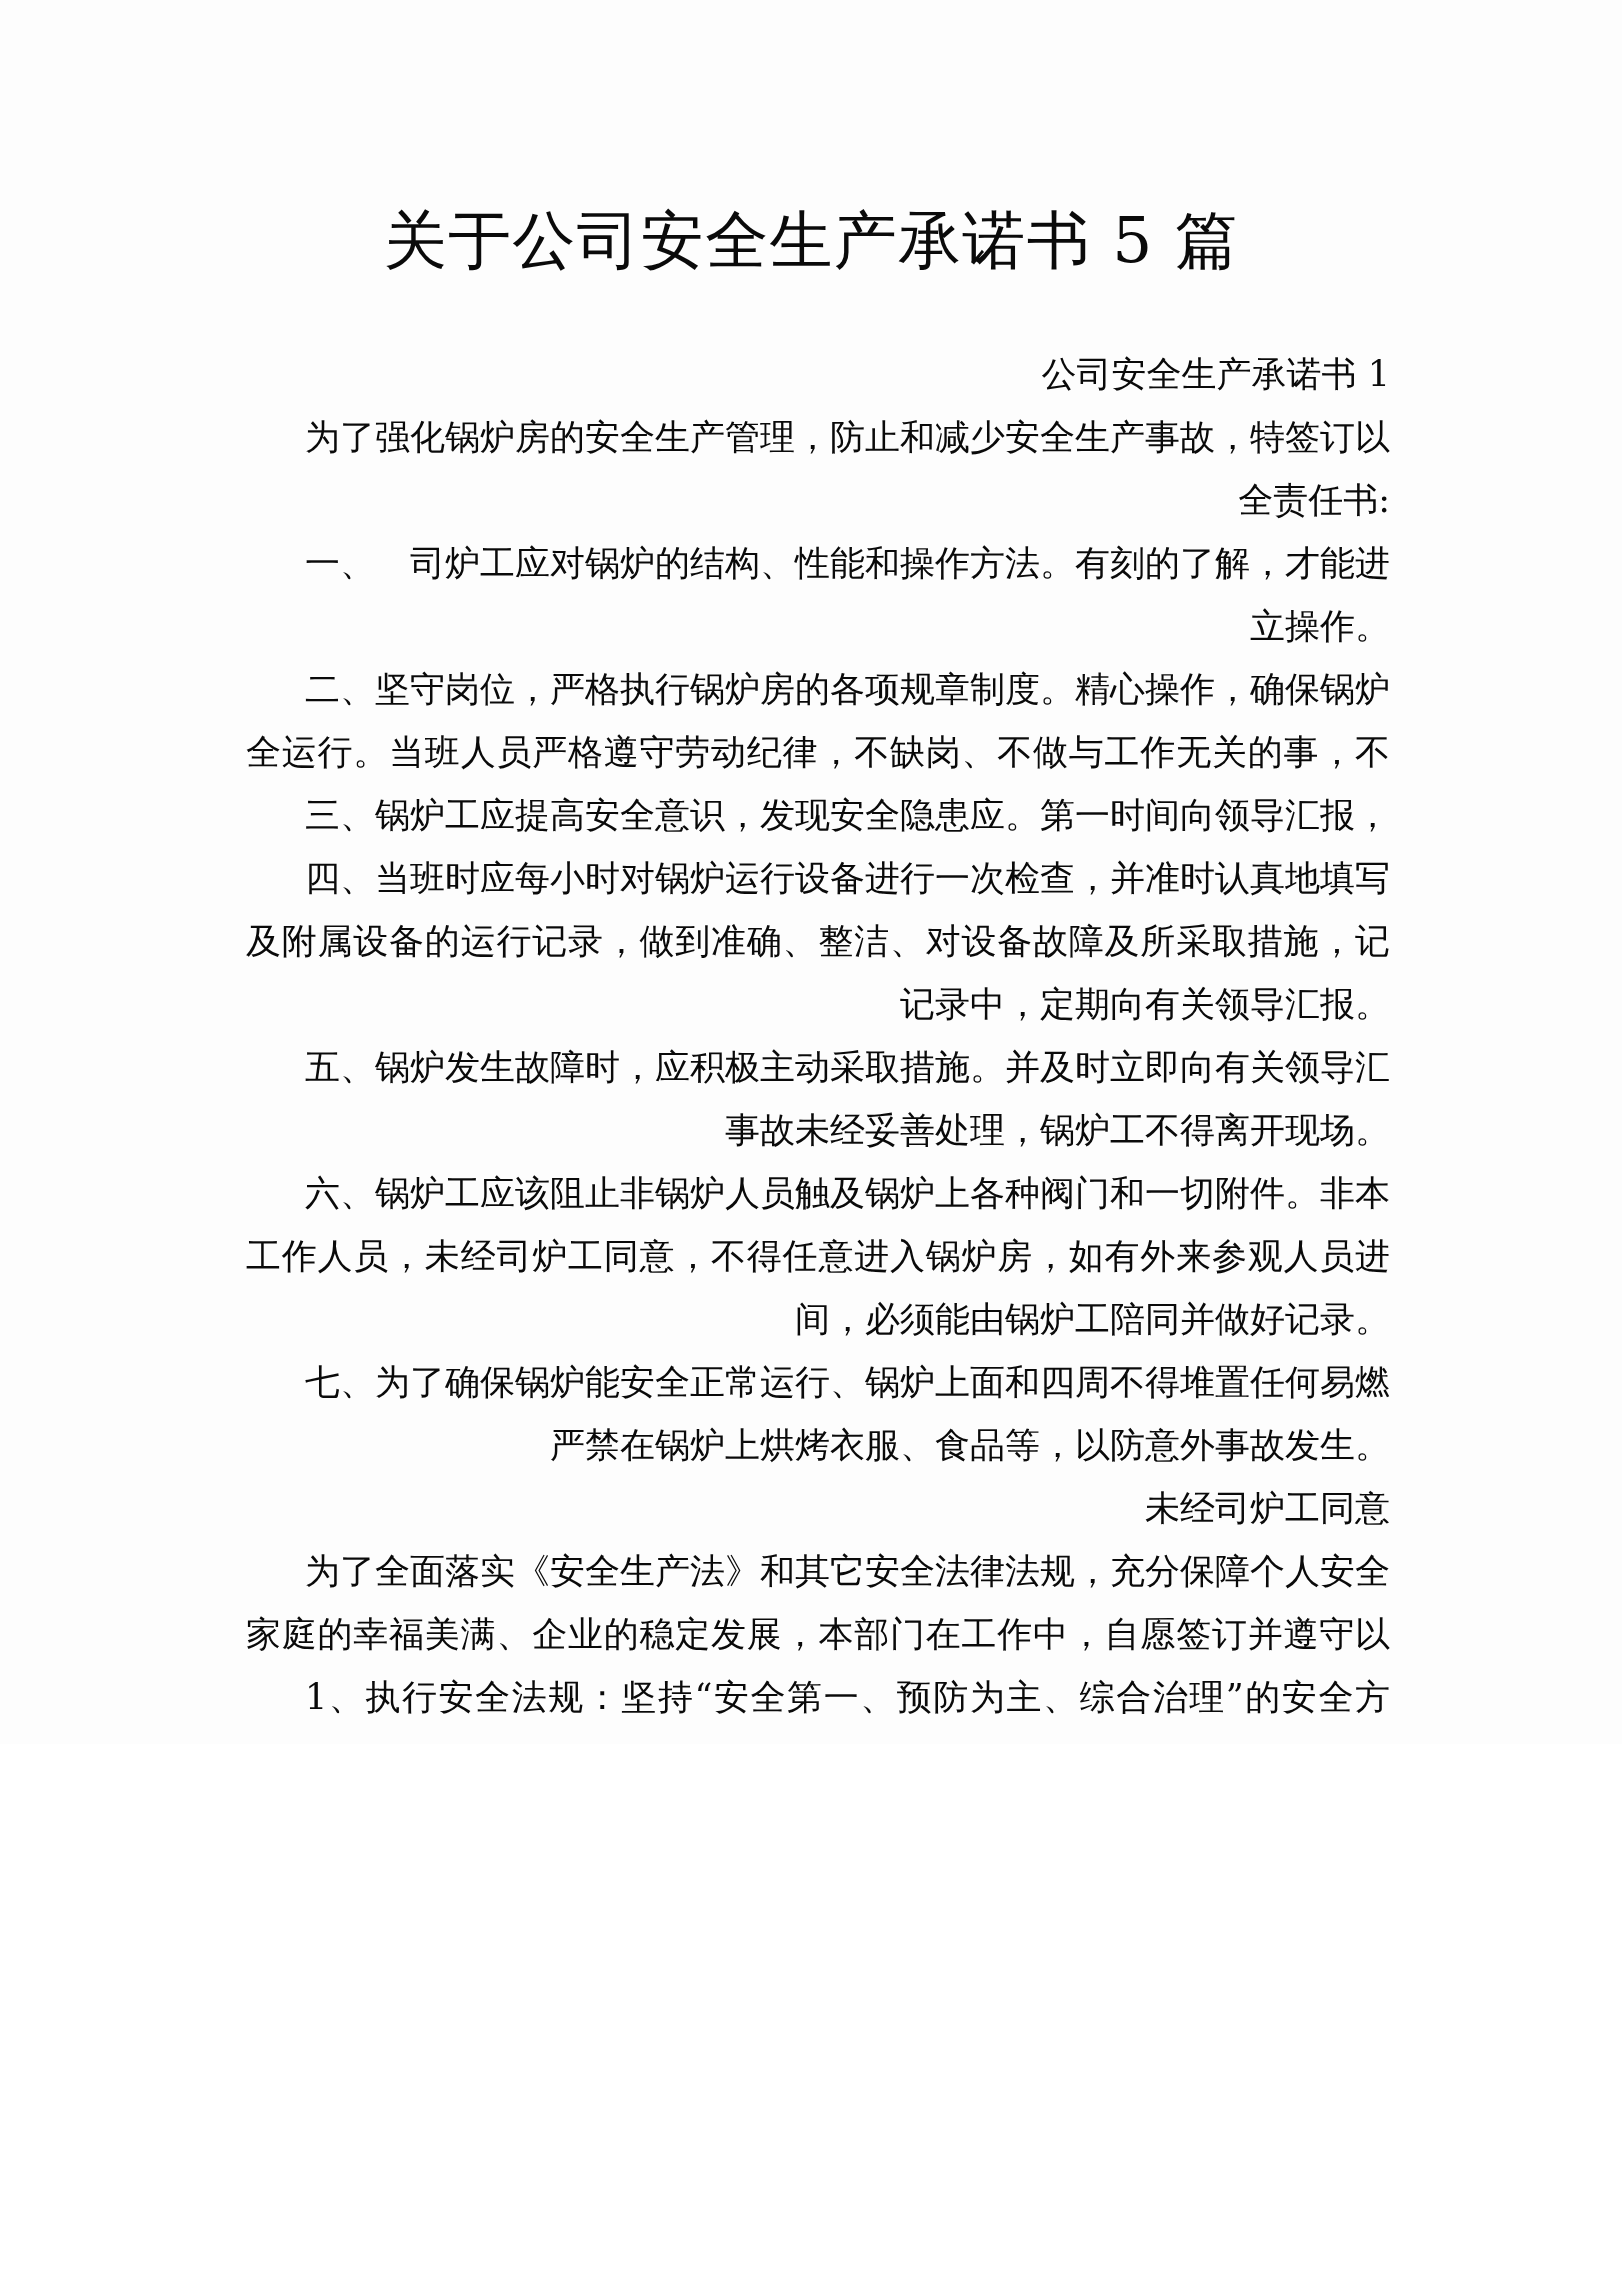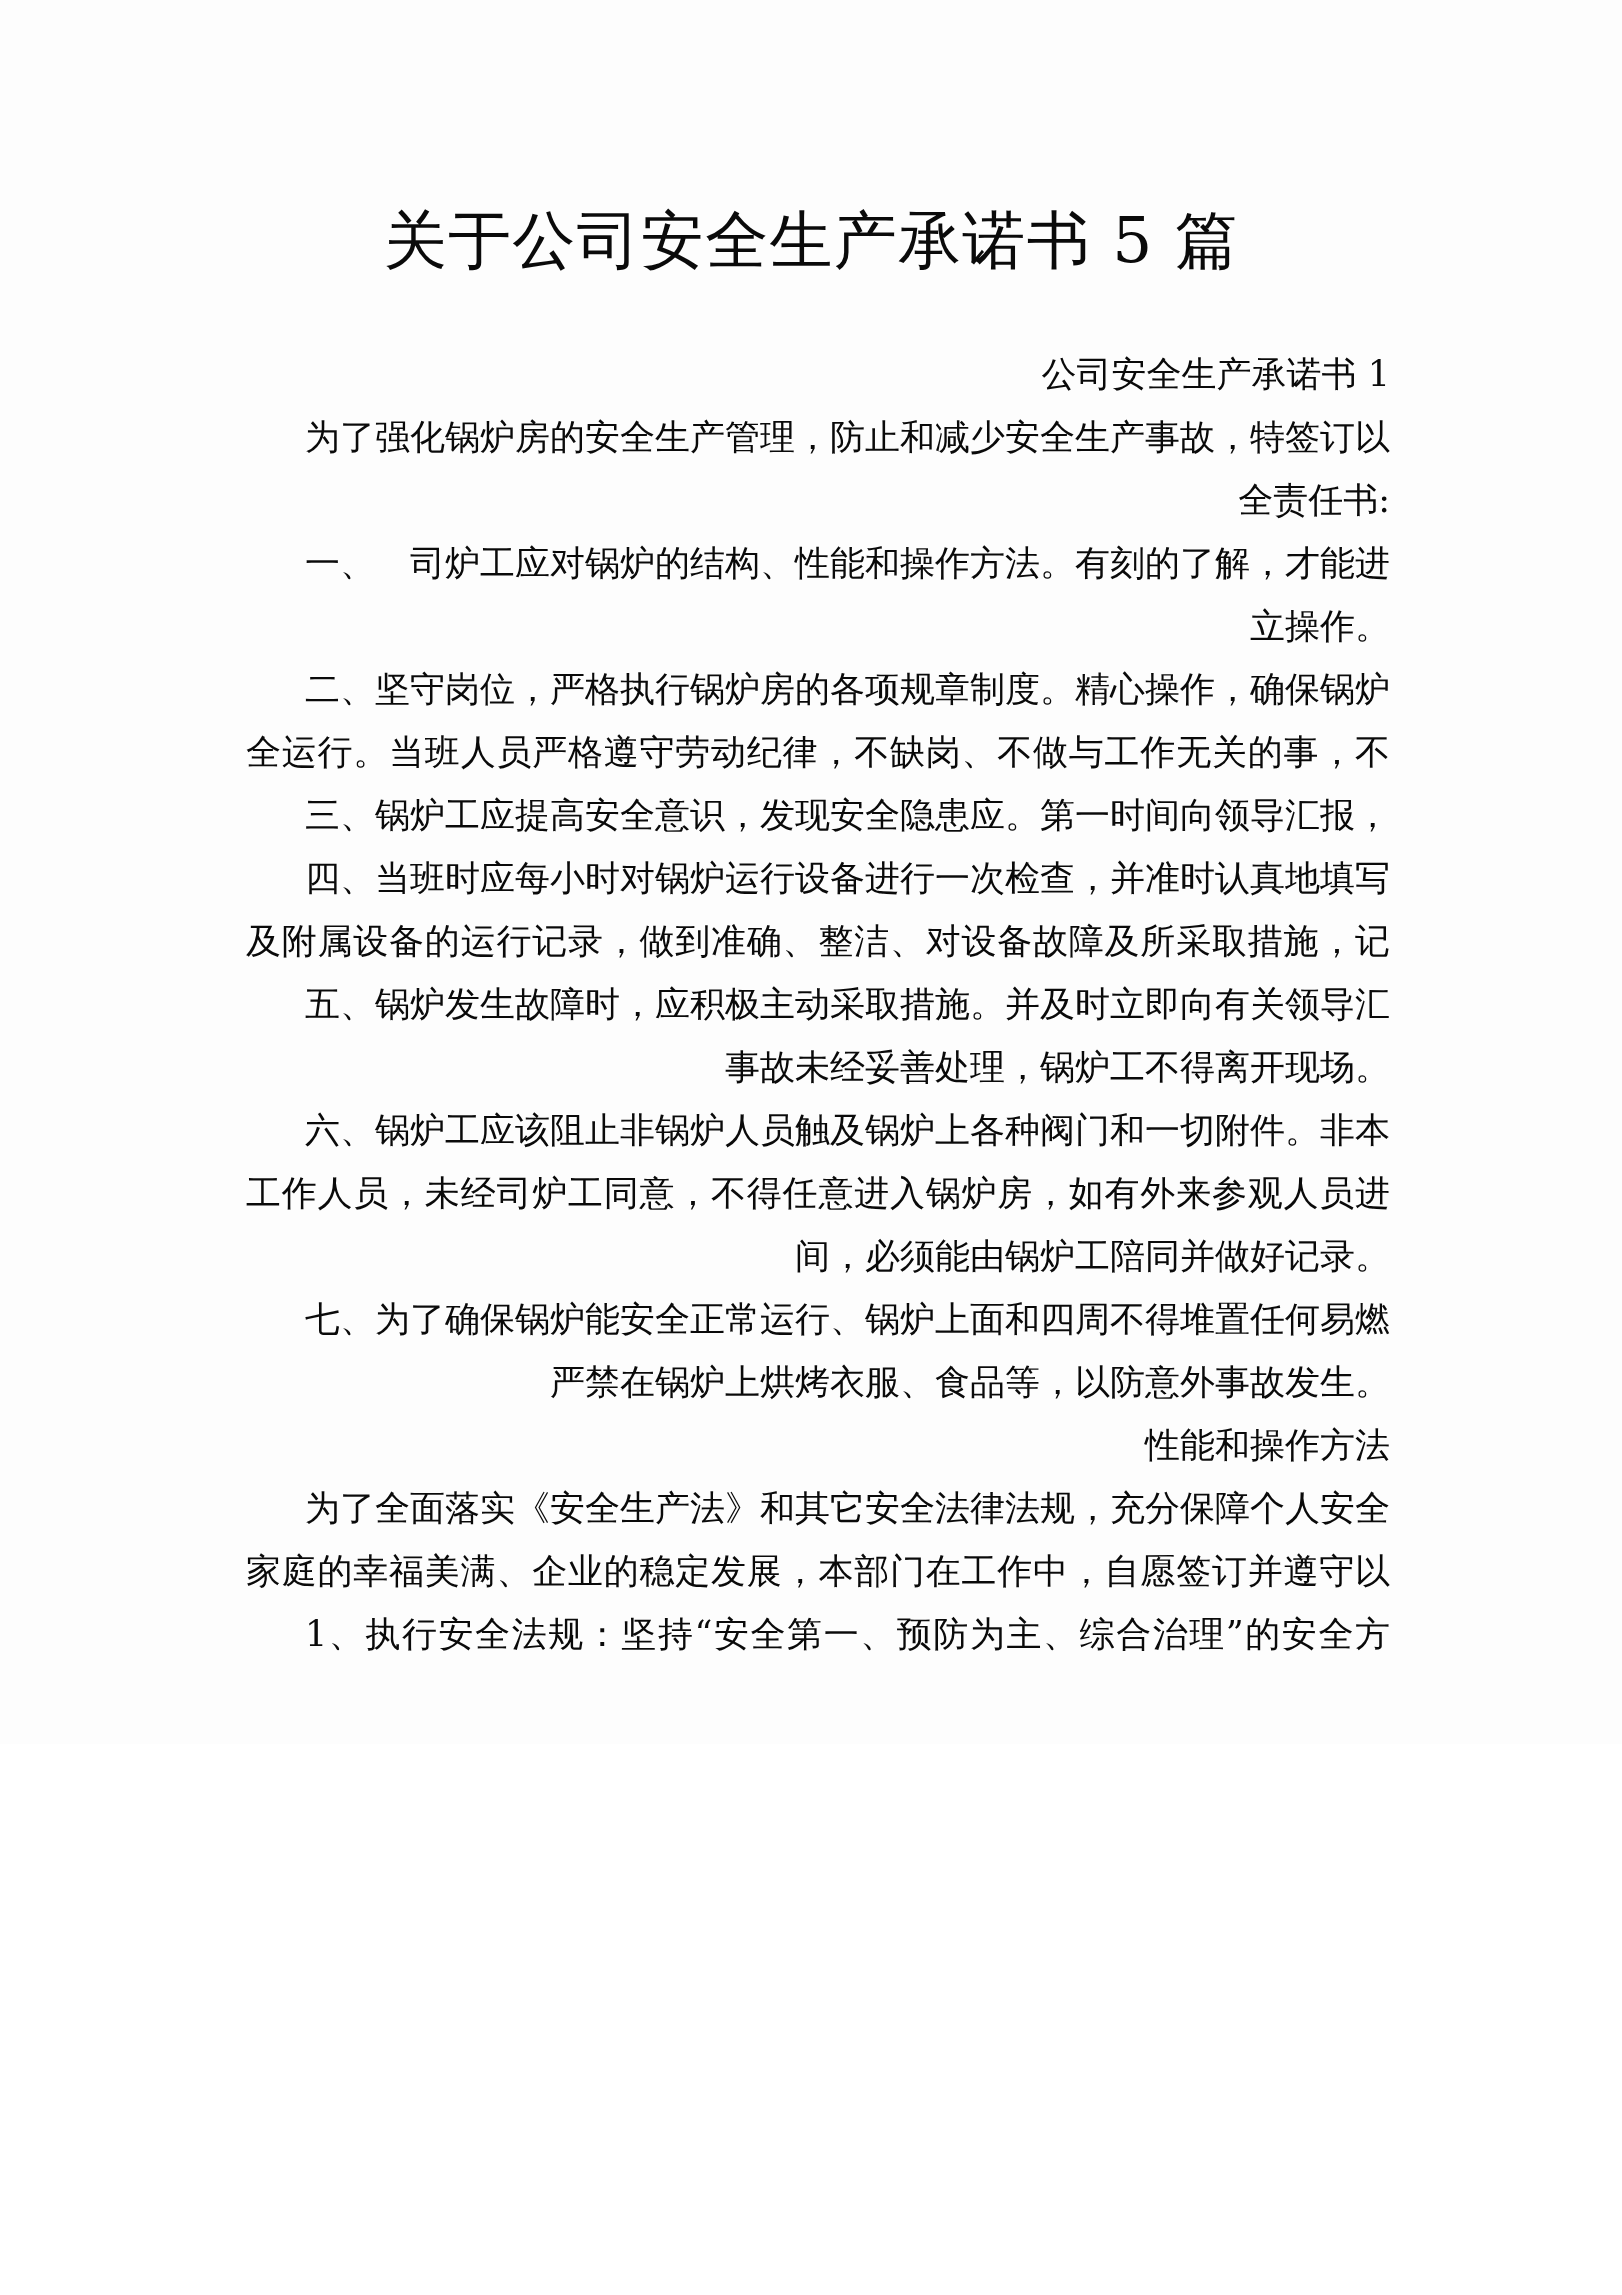--- a/index.html
+++ b/index.html
@@ -57,26 +57,27 @@
       <div class="line indent">公司安全生产承诺书 1</div>
       <div class="line indent full">为了强化锅炉房的安全生产管理，防止和减少安全生产事故，特签订以下安</div>
       <div class="line">全责任书:</div>
       <div class="line indent full">一、　司炉工应对锅炉的结构、性能和操作方法。有刻的了解，才能进行独</div>
       <div class="line">立操作。</div>
       <div class="line indent full">二、坚守岗位，严格执行锅炉房的各项规章制度。精心操作，确保锅炉的安</div>
       <div class="line full">全运行。当班人员严格遵守劳动纪律，不缺岗、不做与工作无关的事，不得擅自</div>
       <div class="line indent full">三、锅炉工应提高安全意识，发现安全隐患应。第一时间向领导汇报，并采</div>
       <div class="line indent full">四、当班时应每小时对锅炉运行设备进行一次检查，并准时认真地填写锅炉</div>
       <div class="line full">及附属设备的运行记录，做到准确、整洁、对设备故障及所采取措施，记入运行</div>
+      <div class="line">记录中，定期向有关领导汇报。</div>
       <div class="line indent full">五、锅炉发生故障时，应积极主动采取措施。并及时立即向有关领导汇报、</div>
       <div class="line">事故未经妥善处理，锅炉工不得离开现场。</div>
       <div class="line indent full">六、锅炉工应该阻止非锅炉人员触及锅炉上各种阀门和一切附件。非本部门</div>
       <div class="line full">工作人员，未经司炉工同意，不得任意进入锅炉房，如有外来参观人员进入锅炉</div>
       <div class="line">间，必须能由锅炉工陪同并做好记录。</div>
       <div class="line indent full">七、为了确保锅炉能安全正常运行、锅炉上面和四周不得堆置任何易燃杂物，</div>
       <div class="line">严禁在锅炉上烘烤衣服、食品等，以防意外事故发生。</div>
-      <div class="line indent">性能和操作方法</div>
+      <div class="line indent">未经司炉工同意</div>
       <div class="line indent full">为了全面落实《安全生产法》和其它安全法律法规，充分保障个人安全健康、</div>
       <div class="line full">家庭的幸福美满、企业的稳定发展，本部门在工作中，自愿签订并遵守以下承诺:</div>
       <div class="line indent full">1、执行安全法规：坚持“安全第一、预防为主、综合治理”的安全方针，</div>
     </div>
 </div>
 
 
 </body></html>

